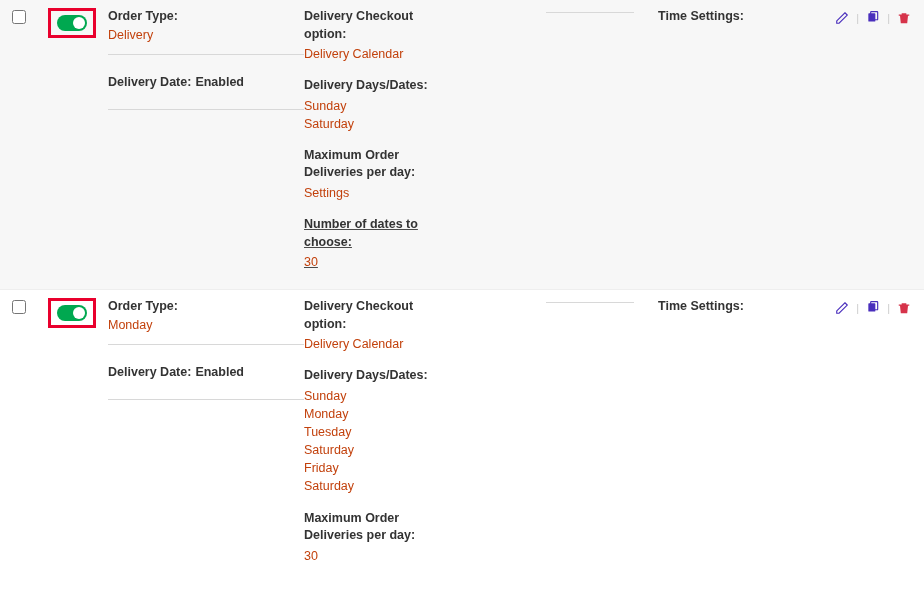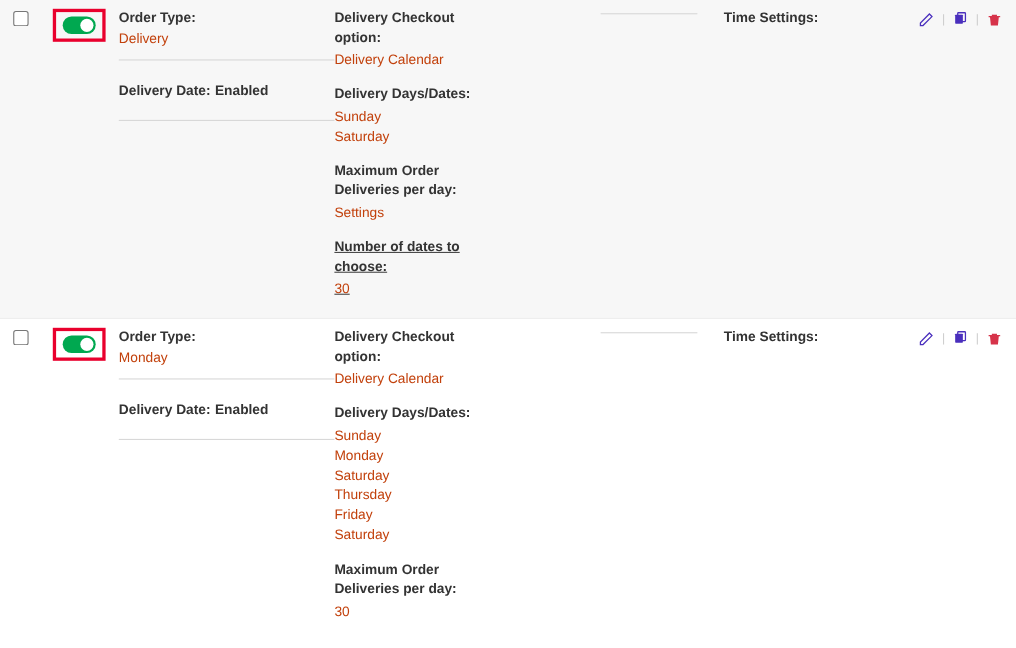--- a/index.html
+++ b/index.html
@@ -231,22 +231,22 @@
   <div class="col-delivery">
     <div class="field-block">
       <div class="field-label">Delivery Checkout option:</div>
       <div class="field-value">Delivery Calendar</div>
     </div>
     <div class="field-block">
       <div class="field-label">Delivery Days/Dates:</div>
       <div class="field-value">
         <div>Sunday</div>
         <div>Monday</div>
+        <div>Tuesday</div>
         <div>Saturday</div>
-        <div>Thursday</div>
         <div>Friday</div>
         <div>Saturday</div>
       </div>
     </div>
     <div class="field-block">
       <div class="field-label">Maximum Order Deliveries per day:</div>
       <div class="field-value">30</div>
     </div>
 
   </div>

